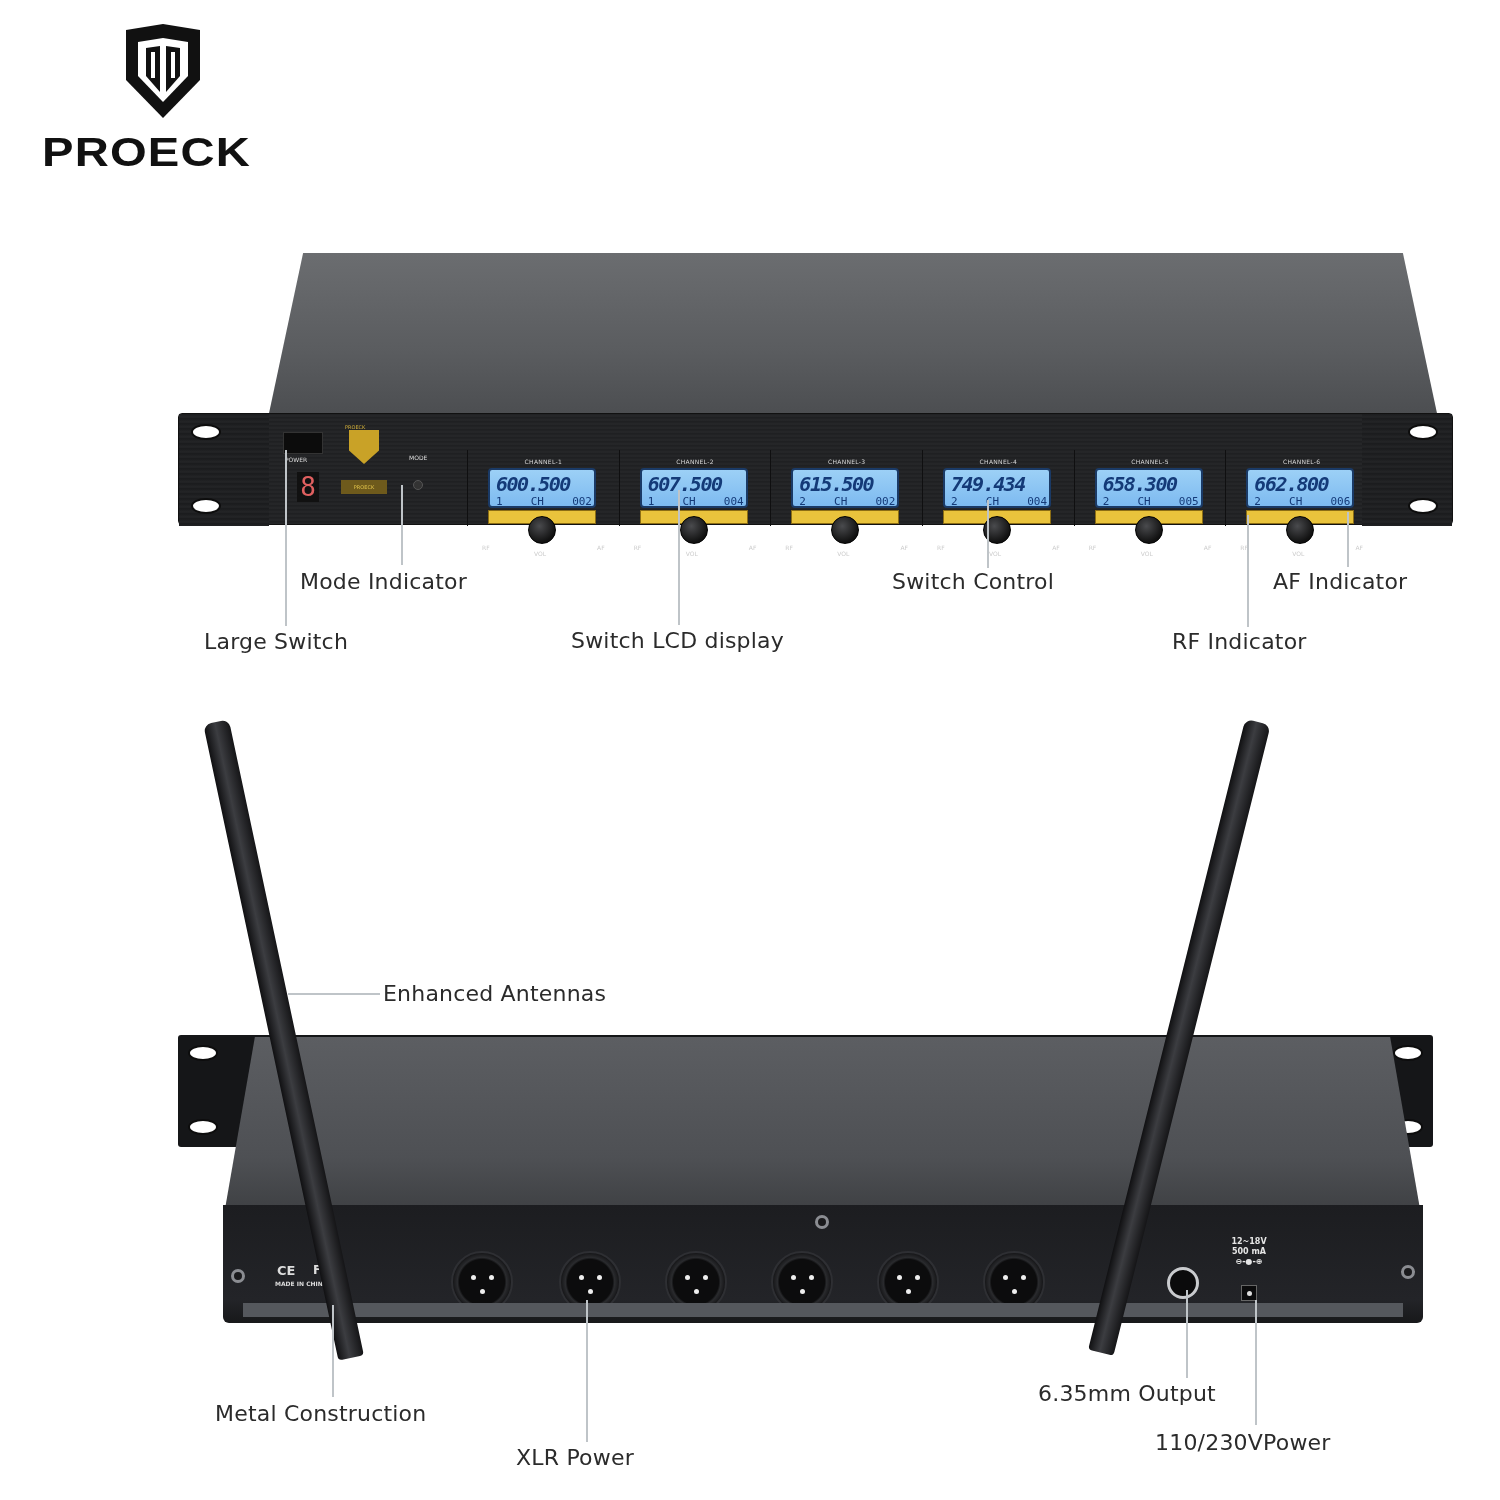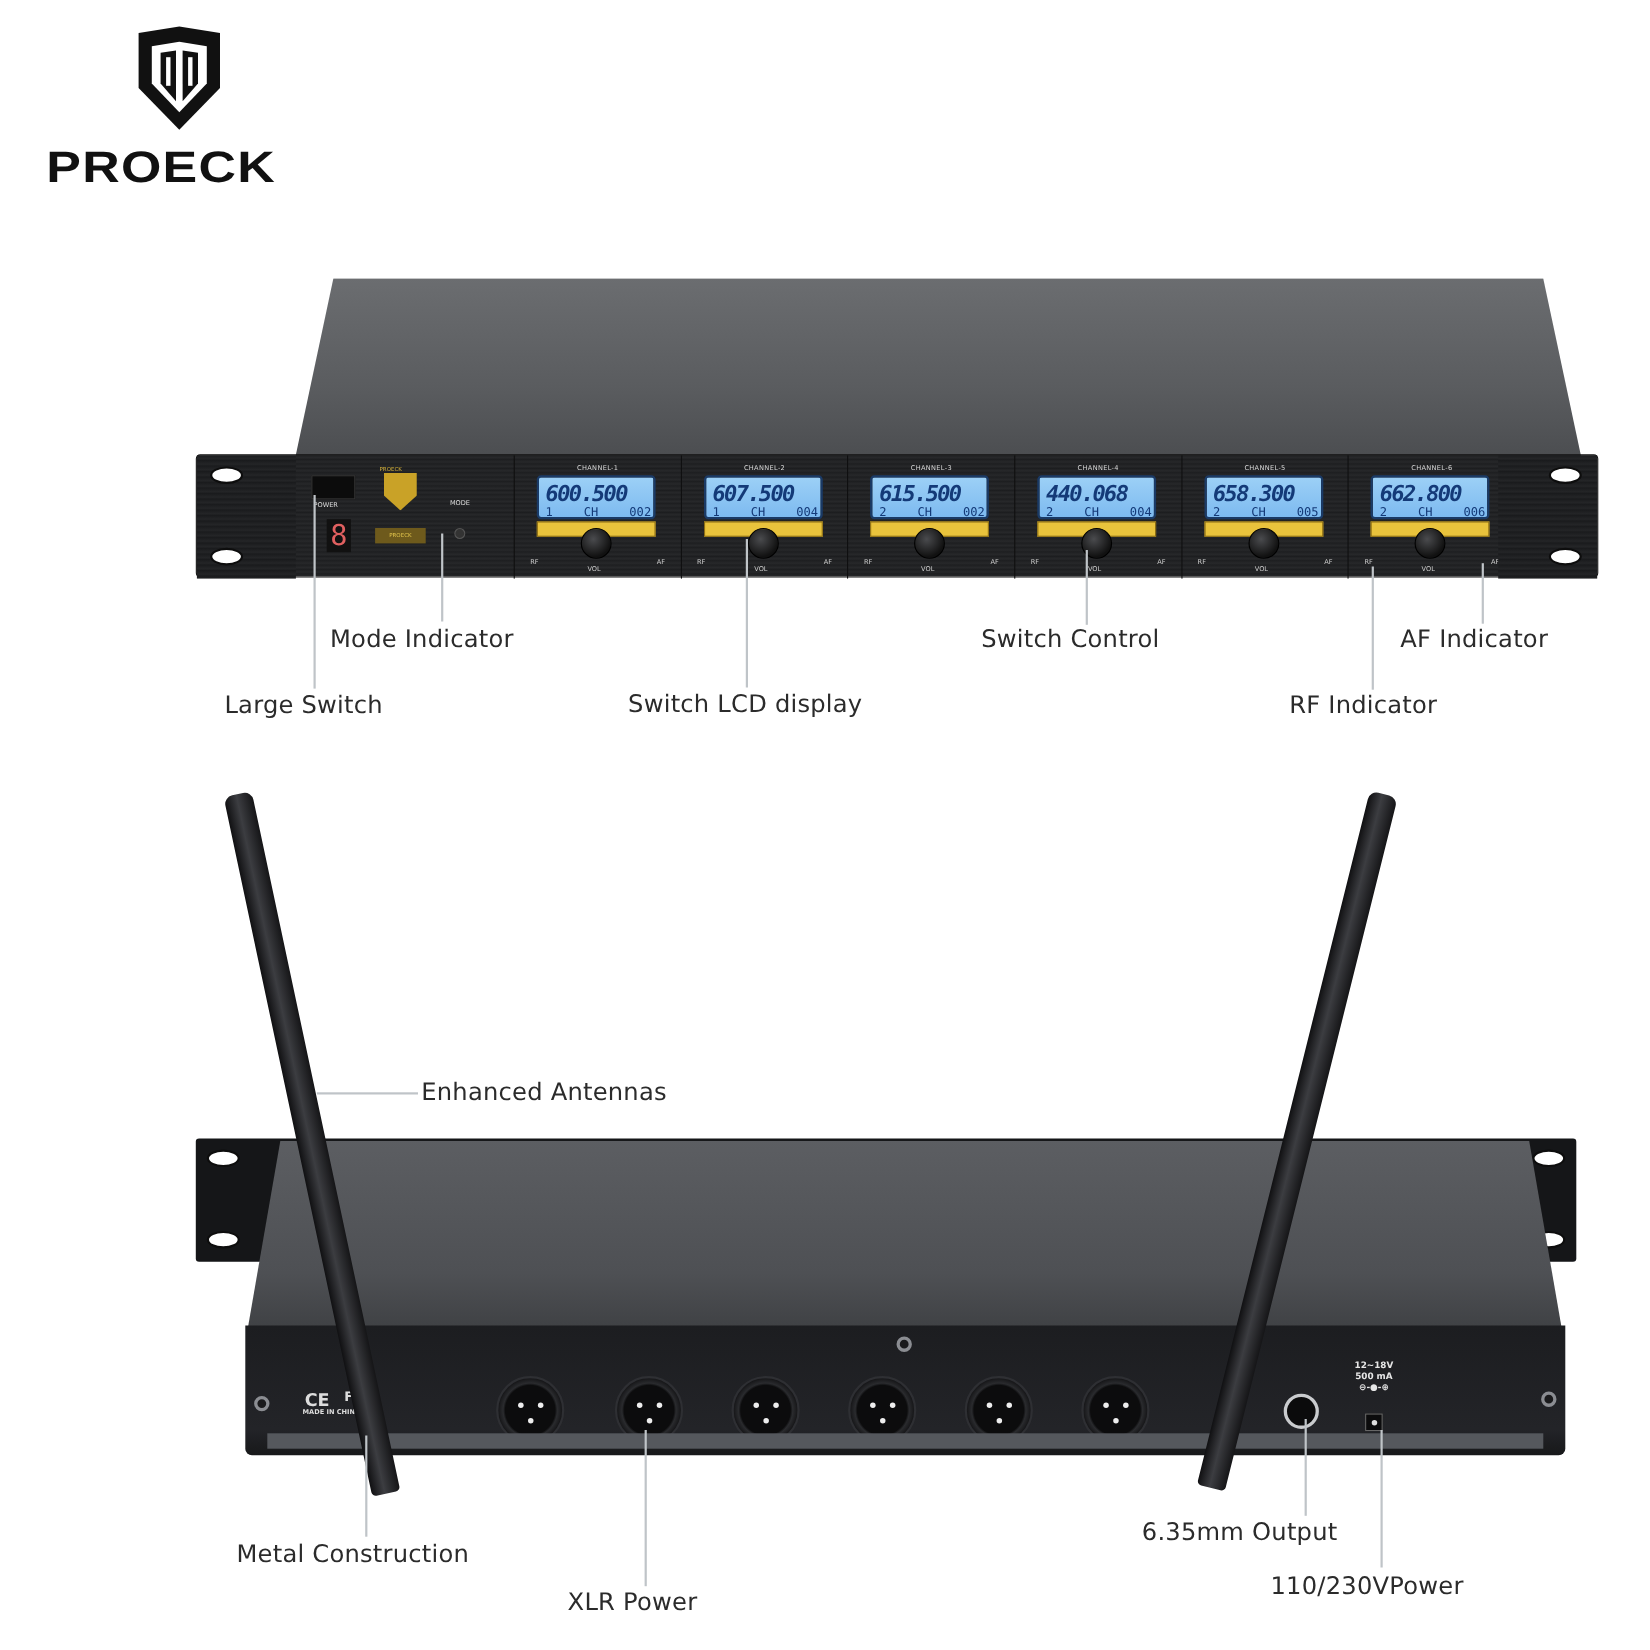--- a/index.html
+++ b/index.html
@@ -43,21 +43,21 @@
   .pwr-btn { position: absolute; left: 14px; top: 18px; width: 40px; height: 22px; background: #0c0c0c; border: 1px solid #333; }
   .pwr-lbl { position: absolute; left: 16px; top: 42px; font-size: 6px; color: #ddd; }
   .seg { position: absolute; left: 28px; top: 58px; width: 22px; height: 30px; background: #111; color: #e06060; font-size: 26px; line-height: 30px; text-align: center; font-family: "DejaVu Sans Mono", monospace; }
   .brand-badge { position: absolute; left: 80px; top: 16px; width: 30px; height: 34px; background: #c9a227; clip-path: polygon(0 0,100% 0,100% 60%,50% 100%,0 60%); }
   .brand-small { position: absolute; left: 76px; top: 10px; font-size: 5px; color: #d4b13a; }
   .gold-plate { position: absolute; left: 72px; top: 66px; width: 46px; height: 14px; background: #6e5a1c; color: #e3c54c; font-size: 5px; text-align: center; line-height: 14px; }
   .mode-lbl { position: absolute; left: 140px; top: 40px; font-size: 6px; color: #ddd; }
   .mode-knob { position: absolute; left: 144px; top: 66px; width: 10px; height: 10px; border-radius: 50%; background: #333; border: 1px solid #555; }
 
   .channels { position: absolute; left: 288px; top: 0; width: 910px; height: 112px; display: flex; }
-  .channel { position: relative; flex: 1; border-left: 1px solid #0f0f10; }
+  .channel { position: relative; flex: 1; border-left: 1px solid #0f0f10; margin-top: 36px; }
   .ch-title { position: absolute; top: 8px; width: 100%; text-align: center; font-size: 6px; color: #d9d9d9; letter-spacing: 0.3px; }
   .lcd {
     position: absolute; left: 20px; top: 18px; width: 108px; height: 40px;
     background: linear-gradient(180deg,#9cd0f6,#7dbaf0); border: 2px solid #1a3a66; border-radius: 4px;
     color: #143a78; font-family: "DejaVu Sans Mono", monospace;
   }
   .lcd .freq { position: absolute; left: 6px; top: 2px; font-size: 20px; font-style: italic; letter-spacing: -1.5px; font-weight: bold; }
   .lcd .sub { position: absolute; left: 6px; top: 25px; font-size: 11px; width: 96px; display: flex; justify-content: space-between; }
   .amber { position: absolute; left: 20px; top: 60px; width: 108px; height: 14px; background: #e9c33c; border: 1px solid #8b6d14; }
   .knob { position: absolute; left: 60px; top: 66px; width: 28px; height: 28px; border-radius: 50%; background: radial-gradient(circle at 40% 35%,#4a4b4e,#111 70%); border: 1px solid #000; }
@@ -172,21 +172,21 @@
       <div class="amber"></div>
       <div class="knob"></div>
       <span class="ind rf">RF</span>
       <span class="ind vol">VOL</span>
       <span class="ind af">AF</span>
     </div>
 
     <div class="channel">
       <div class="ch-title">CHANNEL-4</div>
       <div class="lcd">
-        <div class="freq">440.068</div>
+        <div class="freq">749.434</div>
         <div class="sub">
             <span>2</span>
             <span>CH</span>
             <span>004</span>
           </div>
       </div>
       <div class="amber"></div>
       <div class="knob"></div>
       <span class="ind rf">RF</span>
       <span class="ind vol">VOL</span>
@@ -252,21 +252,21 @@
   <div class="rack-hole" style="left:10px;top:10px"></div>
   <div class="rack-hole" style="left:10px;top:84px"></div>
   <div class="rack-hole" style="right:10px;top:10px"></div>
   <div class="rack-hole" style="right:10px;top:84px"></div>
 </div>
 <div class="rear-top"></div>
 <div class="rear-panel">
   <div class="screw" style="left:8px;top:64px"></div>
   <div class="screw" style="left:592px;top:10px"></div>
   <div class="screw" style="right:8px;top:60px"></div>
-  <div class="mark" style="left:54px;top:58px;font-size:16px">CE</div>
+  <div class="mark" style="left:54px;top:58px;font-size:13px">CE</div>
   <div class="mark" style="left:90px;top:58px;font-size:12px">FC</div>
   <div class="mark" style="left:52px;top:75px;font-size:6px">MADE IN CHINA</div>
 
   <div class="xlr" style="left:228px">
       <span class="pin" style="left:18px;top:22px"></span>
       <span class="pin" style="left:36px;top:22px"></span>
       <span class="pin" style="left:27px;top:36px"></span>
     </div>
   <div class="xlr" style="left:336px">
       <span class="pin" style="left:18px;top:22px"></span>

